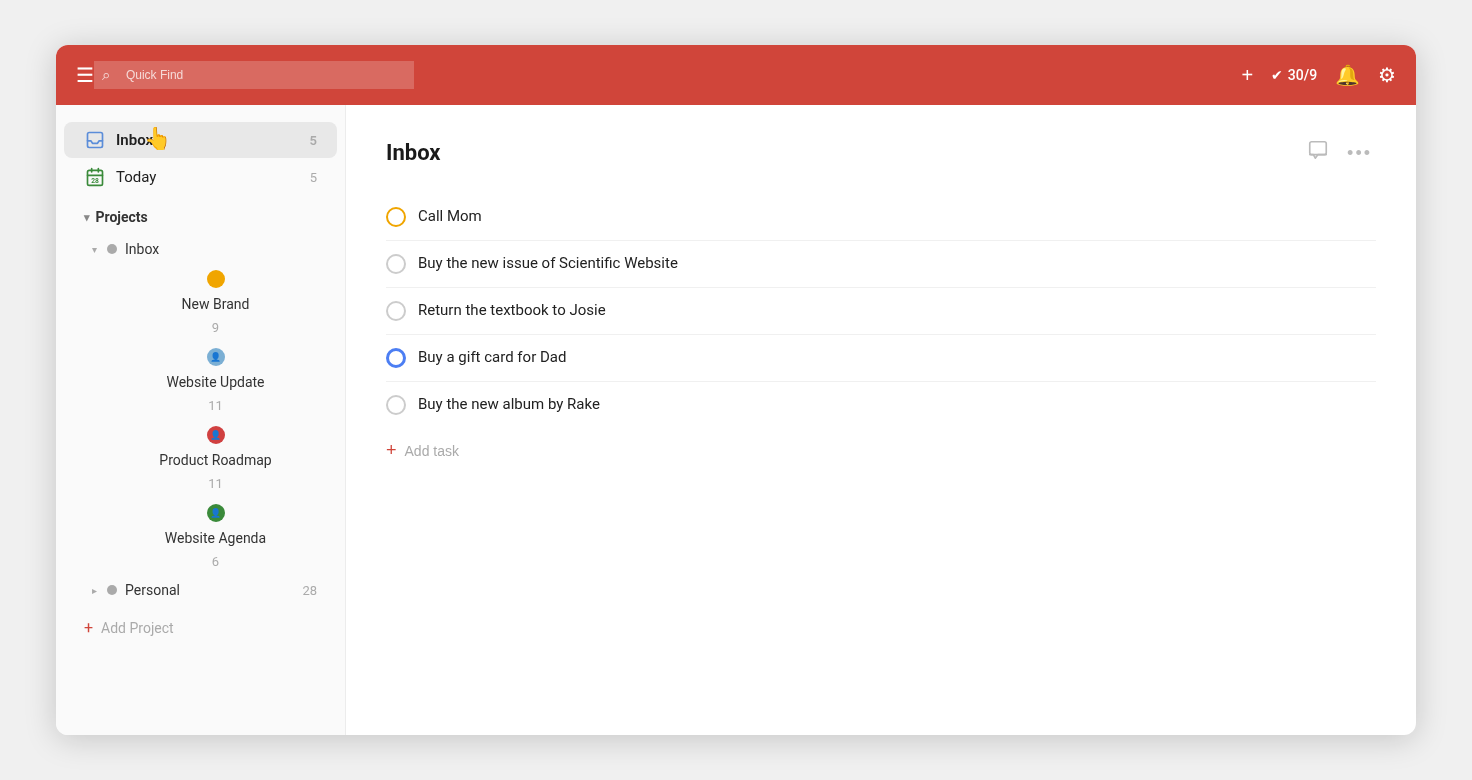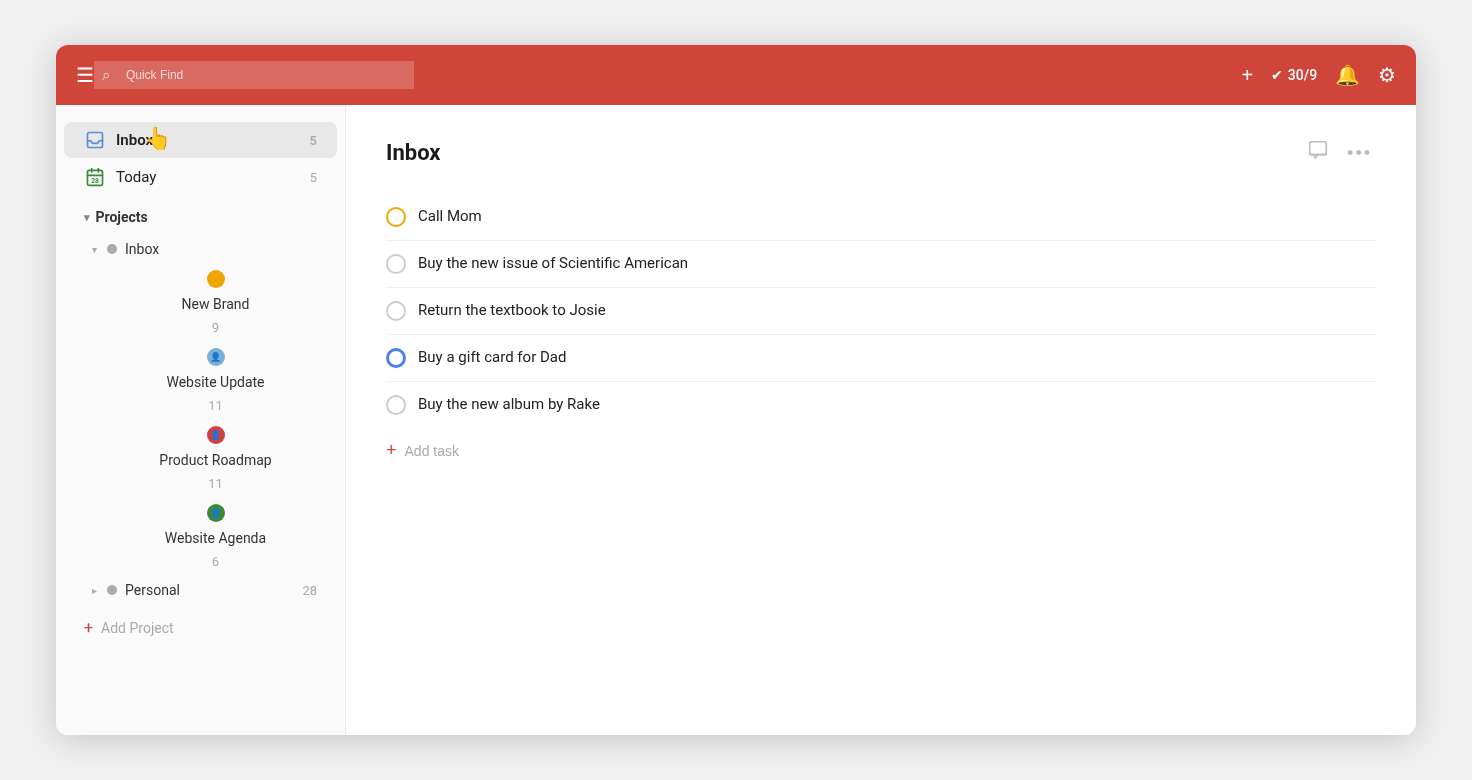--- a/index.html
+++ b/index.html
@@ -405,21 +405,21 @@
 
       <ul class="task-list">
 
         <li class="task-item">
           <div class="task-checkbox orange"></div>
           <span class="task-label">Call Mom</span>
         </li>
 
         <li class="task-item">
           <div class="task-checkbox"></div>
-          <span class="task-label">Buy the new issue of Scientific American</span>
+          <span class="task-label">Buy the new issue of Scientific Website</span>
         </li>
 
         <li class="task-item">
           <div class="task-checkbox"></div>
           <span class="task-label">Return the textbook to Josie</span>
         </li>
 
         <li class="task-item">
           <div class="task-checkbox blue"></div>
           <span class="task-label">Buy a gift card for Dad</span>

